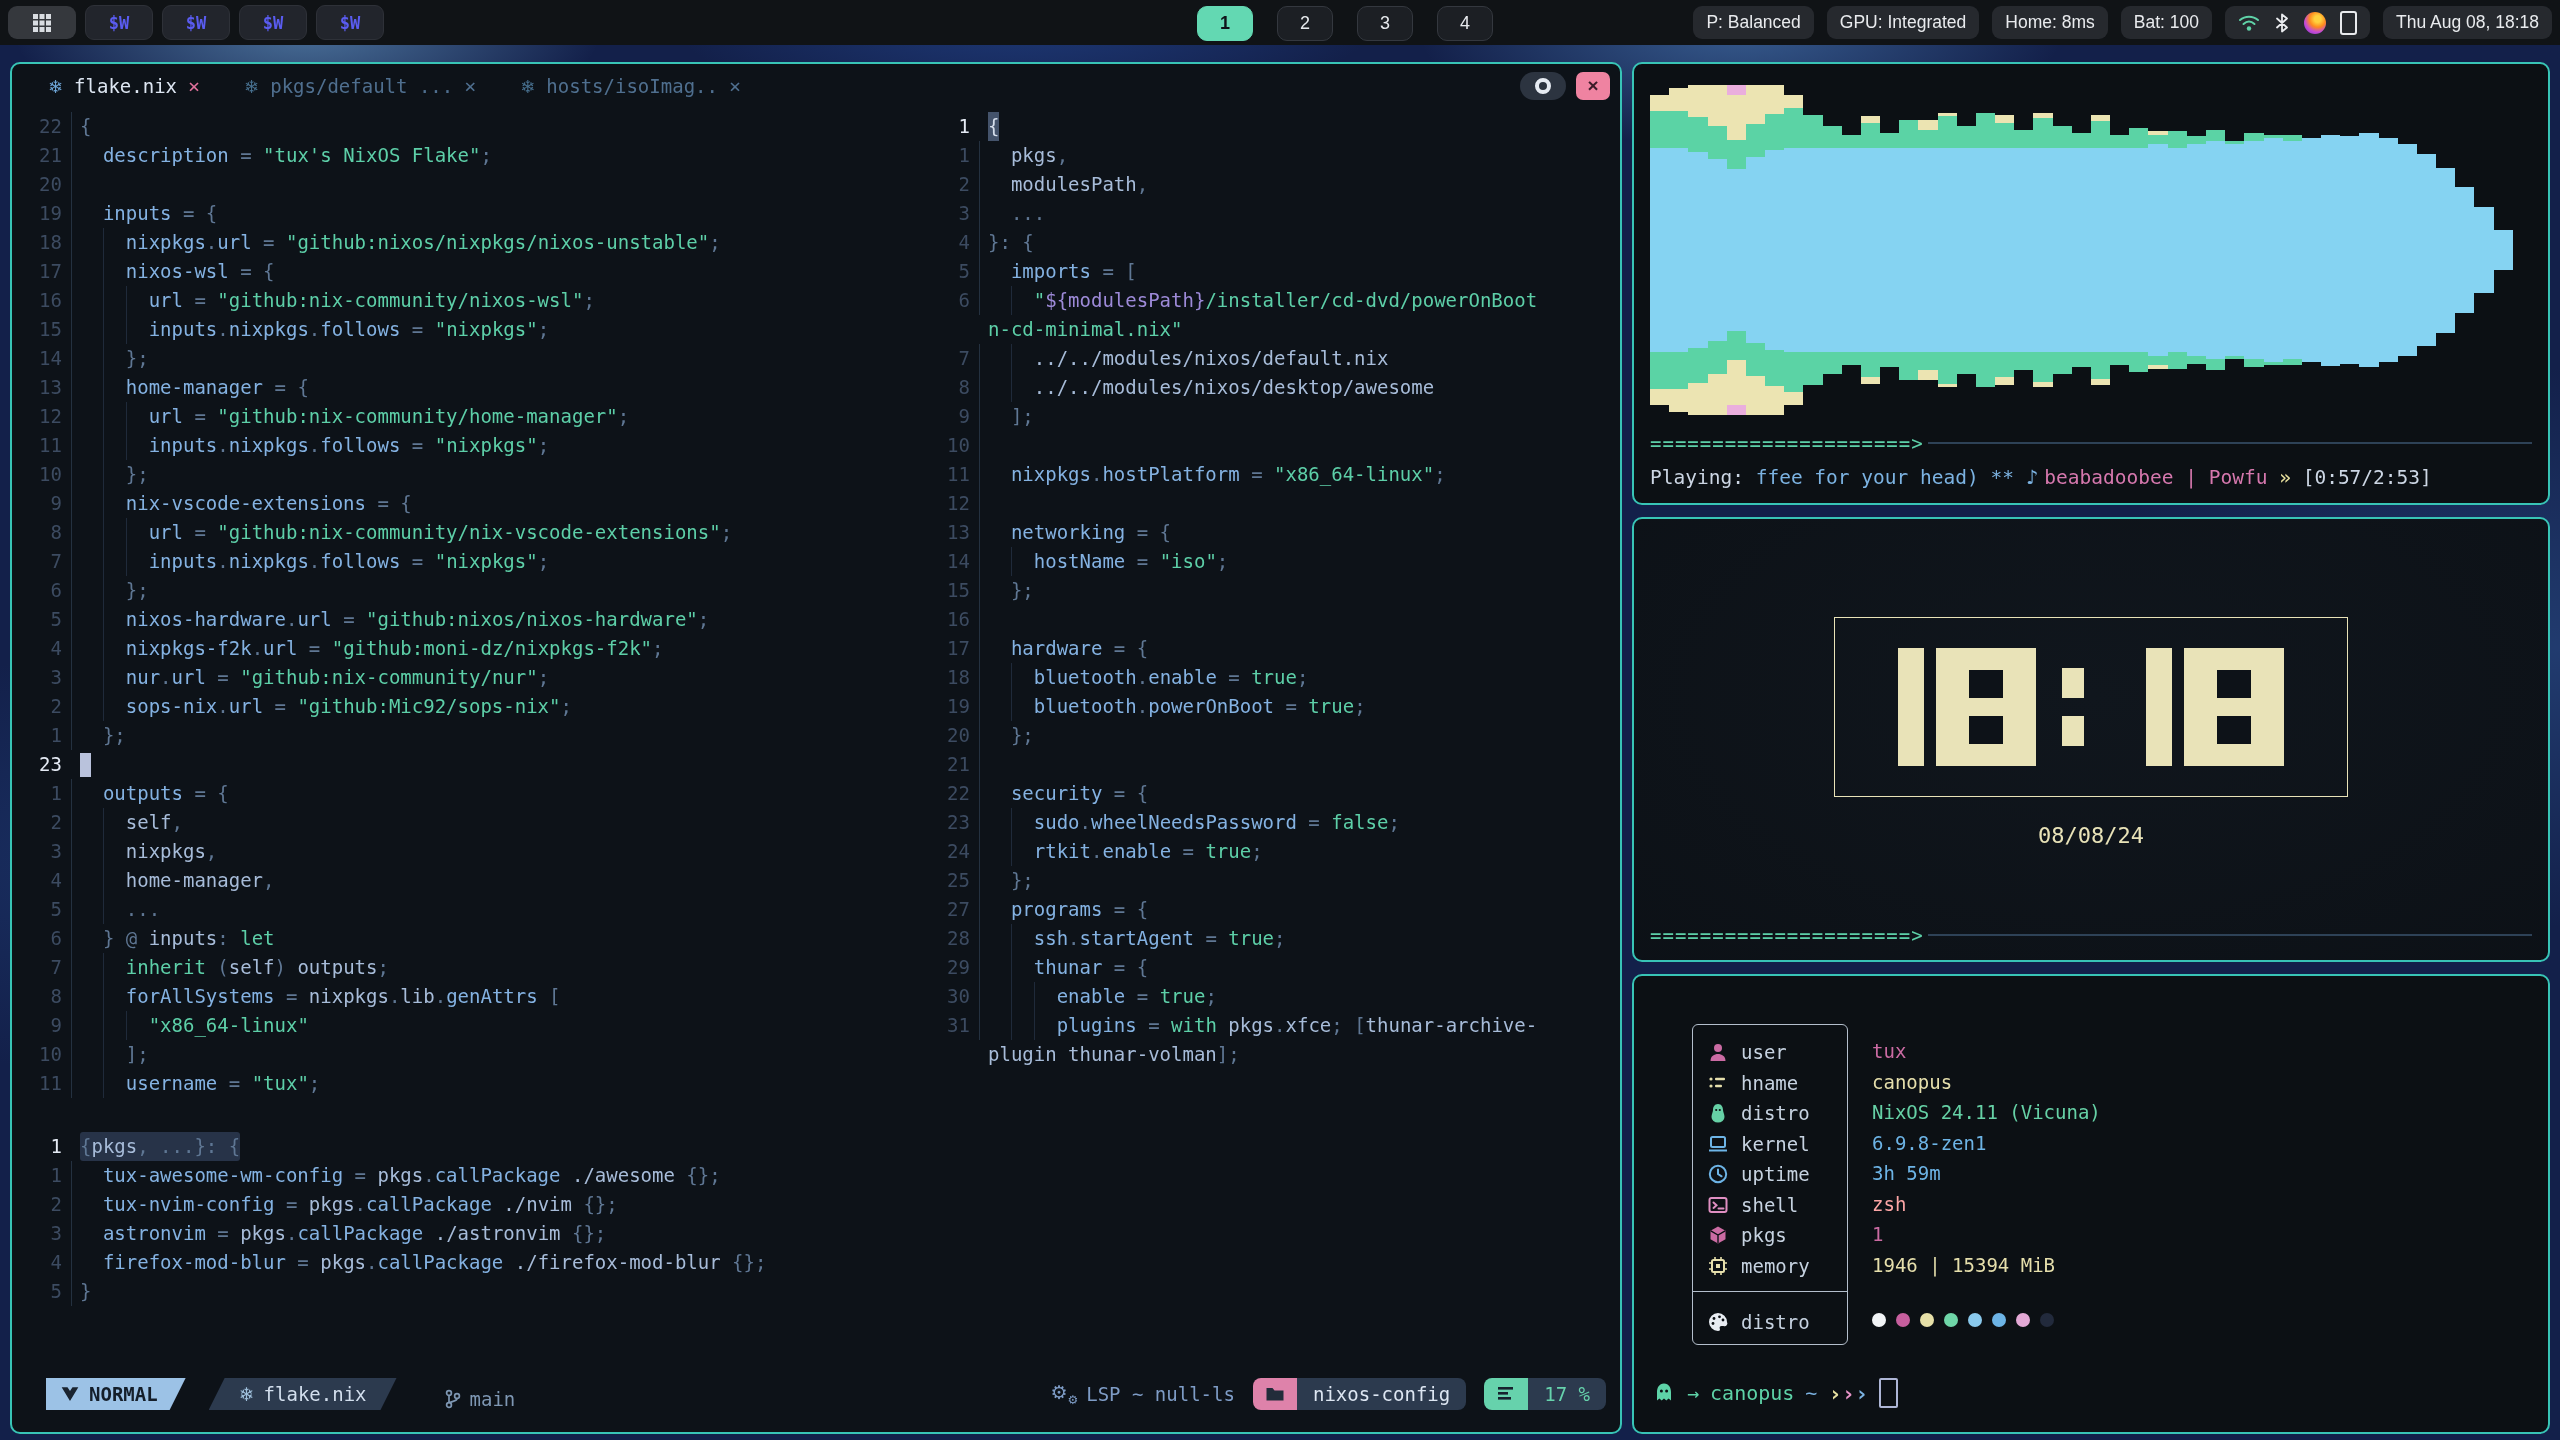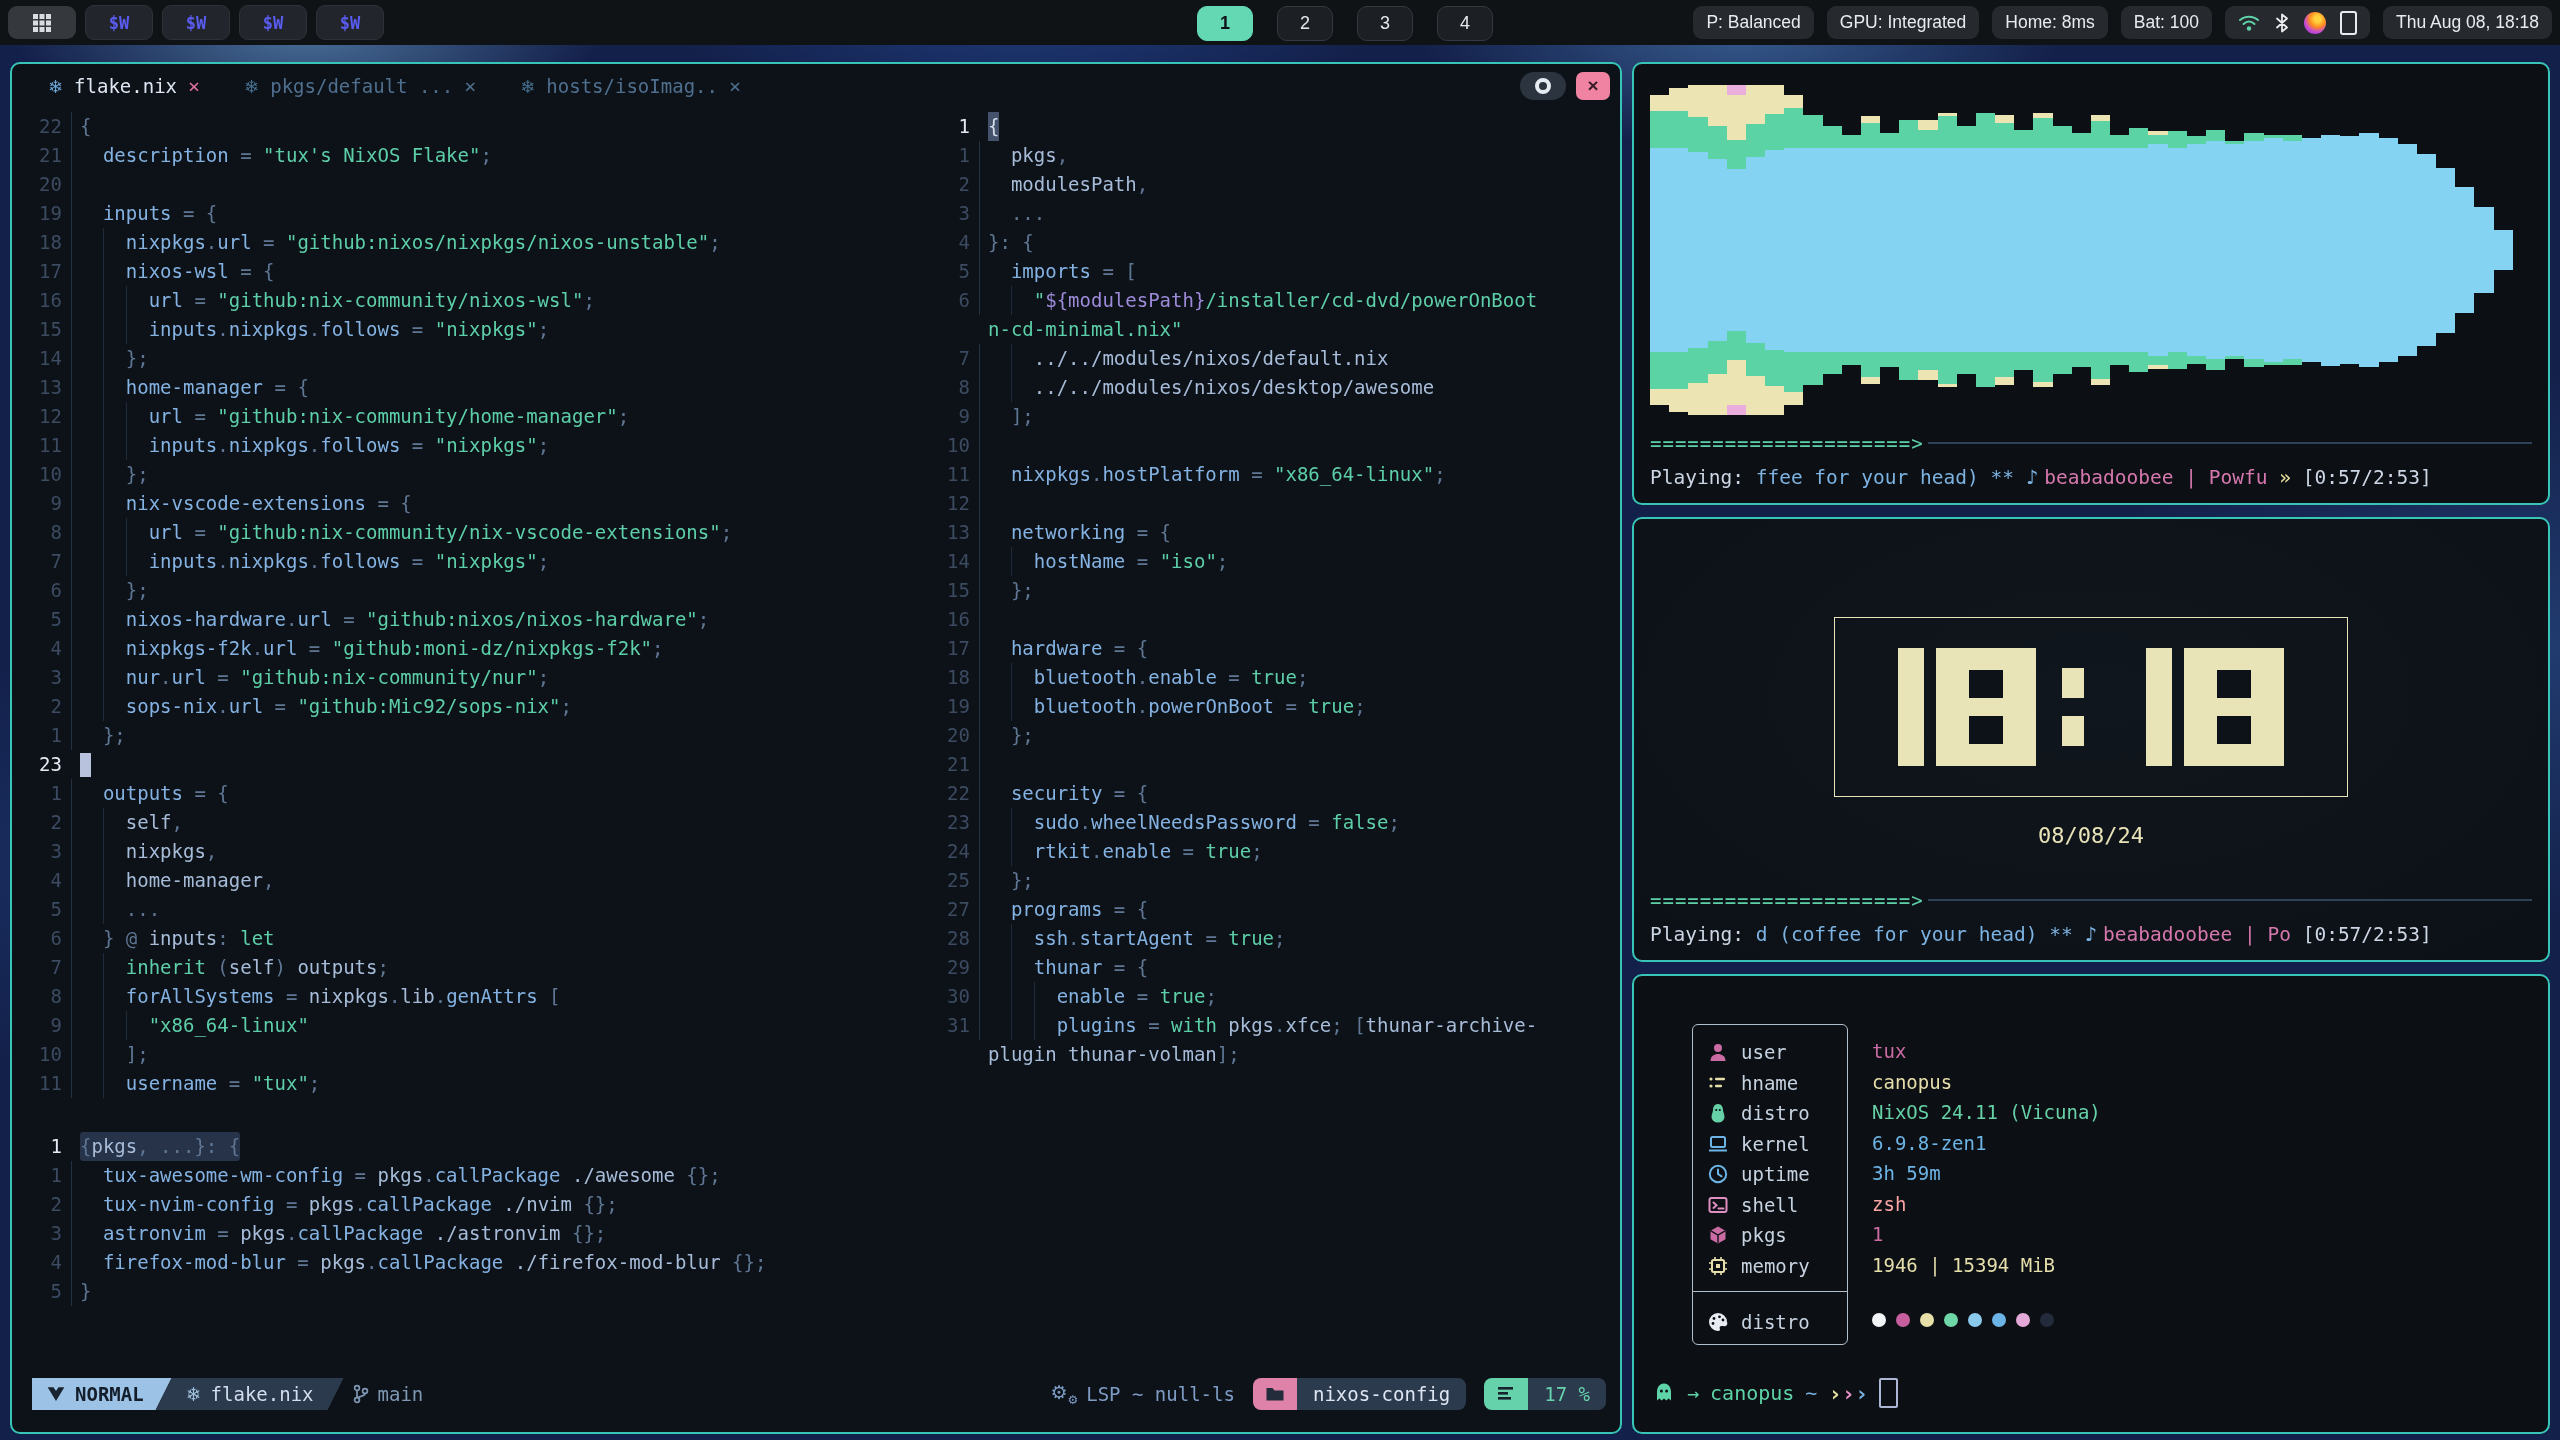--- a/index.html
+++ b/index.html
@@ -59,21 +59,21 @@
   .g{flex:none;box-shadow:inset 1px 0 #1f2a3a;}
   .tk-p,.tk-o{color:#5f7794;}
   .tk-i{color:#84b2e2;}
   .tk-f{color:#a7bcd9;}
   .tk-s,.tk-b,.tk-k{color:#5dcfa8;}
   .tk-v{color:#9d8ad8;}
   .tk-c2{background:#44536b;color:#d6dfec;}
   .hl{background:#273348;border-radius:3px;}
   .bcur{width:11px;height:24px;background:#b9c2dc;align-self:center;}
   
-  .sl{position:absolute;left:18px;right:12px;bottom:20px;height:32px;display:flex;align-items:center;font-size:19px;}
+  .sl{position:absolute;left:32px;right:12px;bottom:20px;height:32px;display:flex;align-items:flex-end;font-size:19px;gap:39px;}
   .sl-mode{background:#9cc2e6;color:#141e2a;font-weight:bold;display:flex;align-items:center;gap:9px;padding:0 28px 0 14px;height:32px;clip-path:polygon(0 0,100% 0,calc(100% - 16px) 100%,0 100%);}
   .sl-file{background:#2c3a4e;color:#d3dfee;display:flex;align-items:center;gap:9px;padding:0 30px;margin-left:-16px;height:32px;clip-path:polygon(16px 0,100% 0,calc(100% - 16px) 100%,0 100%);}
   .sl-branch{display:flex;align-items:center;gap:8px;color:#7e97b3;margin-left:8px;}
   .sl-right{margin-left:auto;display:flex;align-items:center;gap:18px;}
   .lsp{color:#7e9cc6;display:flex;align-items:center;gap:8px;}
   .gear{font-family:"DejaVu Sans",sans-serif;}
   .gear small{font-size:12px;vertical-align:sub;}
   .chip{display:flex;height:32px;border-radius:8px;overflow:hidden;}
   .chip-ico{width:44px;display:flex;align-items:center;justify-content:center;}
   .chip-body{background:#2c3a4e;display:flex;align-items:center;padding:0 16px;}
@@ -997,21 +997,20 @@
       </div>
       <div class="cdig d1" style="margin-right: 12px;"></div>
       <div class="cdig d8">
         <i class="t"></i>
         <i class="b"></i>
       </div>
     </div>
   <div class="cdate">08/08/24</div>
   <div class="clocksp"></div>
   <div class="prog"><span>=====================&gt;</span><span class="pline"></span></div>
-  <div class="nowplaying"><span class="m-fg">Playing: </span><span class="m-blue">d (coffee for your head) ** </span><span class="m-note">♪ </span><span class="m-pink">beabadoobee | Po </span><span class="m-gold"></span><span class="m-fg">[0:57/2:53]</span></div>
 </div>
 
 <div class="win" id="fetchwin">
   <div class="fwrap">
     <div class="fbox">
       <div id="fetch-rows">
           <div class="frow">
             <svg viewBox="0 0 22 22" class="ficon">
               <circle cx="11" cy="7" r="4" fill="#cb6ba3"></circle>
               <path d="M3.5 20 c0-5 3.8-7 7.5-7 s7.5 2 7.5 7 z" fill="#cb6ba3"></path>

